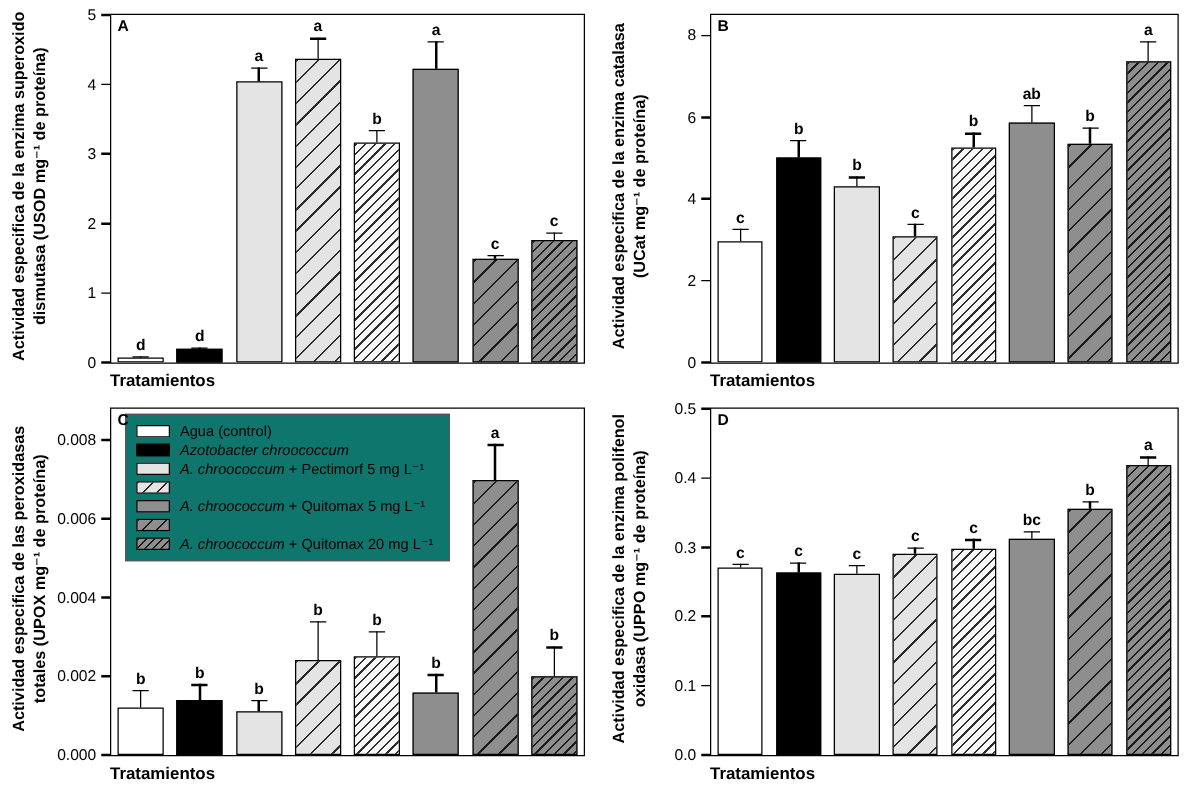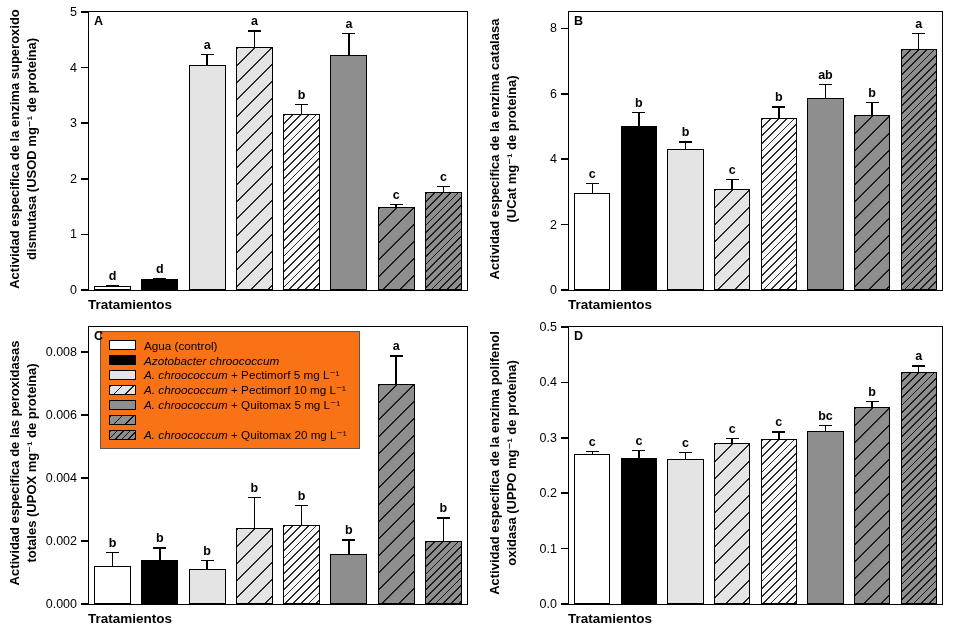--- a/index.html
+++ b/index.html
@@ -12,21 +12,21 @@
   .frame{position:absolute;left:42px;right:12px;top:11px;bottom:24px;border:1.5px solid #000;}
   .xlab{position:absolute;left:42px;right:12px;bottom:3px;text-align:left;font-size:13.5px;font-weight:bold;}
   .panelletter{position:absolute;left:5px;top:2px;font-size:12.5px;font-weight:bold;z-index:6;}
   .tick{position:absolute;left:-8.5px;width:7px;height:1.5px;background:#000;margin-bottom:-0.75px;}
   .ticklabel{position:absolute;right:calc(100% + 12px);transform:translateY(50%);font-size:12.5px;line-height:14px;white-space:nowrap;}
   .bar{position:absolute;bottom:0;border:1.3px solid #000;box-sizing:border-box;}
   .err{position:absolute;background:#000;}
   .errline{width:1.4px;}
   .errcap{height:1.4px;width:13px;}
   .sig{position:absolute;font-size:12.5px;font-weight:bold;transform:translateX(-50%);line-height:12px;}
-  .legend{position:absolute;left:11px;top:4px;border:1.4px solid #555;background:#f97316;padding:6px 12px 6px 8px;z-index:5;}
+  .legend{position:absolute;left:11px;top:4px;border:1.4px solid #555;background:#0f766e;padding:6px 12px 6px 8px;z-index:5;}
   .lrow{display:flex;align-items:center;gap:8px;height:14.9px;font-size:11.7px;white-space:nowrap;}
   .lsw{width:27px;height:10px;border:1.1px solid #000;box-sizing:border-box;flex:0 0 auto;}
   .lit{font-style:italic;}
 </style>
 </head>
 <body>
 
 <div class="fig">
 
   <div class="panel">
@@ -163,21 +163,20 @@
             <div class="lrow">
               <div class="lsw" style="background-color: rgb(0, 0, 0);"></div>
               <div class="" style="display: inline;"><span class="lit">Azotobacter chroococcum</span></div>
             </div>
             <div class="lrow">
               <div class="lsw" style="background-color: rgb(228, 228, 228);"></div>
               <div class="" style="display: inline;"><span class="lit">A. chroococcum</span><span> + Pectimorf 5 mg L⁻¹</span></div>
             </div>
             <div class="lrow">
               <div class="lsw" style="background-color: rgb(228, 228, 228); background-image: repeating-linear-gradient(135deg, rgba(0, 0, 0, 0.85) 0px, rgba(0, 0, 0, 0.85) 1.1px, transparent 1.1px, transparent 8px);"></div>
-              <div class="" style="display: inline;"><span class="lit">A. chroococcum</span><span> + Pectimorf 10 mg L⁻¹</span></div>
             </div>
             <div class="lrow">
               <div class="lsw" style="background-color: rgb(142, 142, 142);"></div>
               <div class="" style="display: inline;"><span class="lit">A. chroococcum</span><span> + Quitomax 5 mg L⁻¹</span></div>
             </div>
             <div class="lrow">
               <div class="lsw" style="background-color: rgb(142, 142, 142); background-image: repeating-linear-gradient(135deg, rgba(0, 0, 0, 0.85) 0px, rgba(0, 0, 0, 0.85) 1.1px, transparent 1.1px, transparent 8px);"></div>
             </div>
             <div class="lrow">
               <div class="lsw" style="background-color: rgb(142, 142, 142); background-image: repeating-linear-gradient(135deg, rgba(0, 0, 0, 0.85) 0px, rgba(0, 0, 0, 0.85) 1.1px, transparent 1.1px, transparent 4.5px);"></div>

